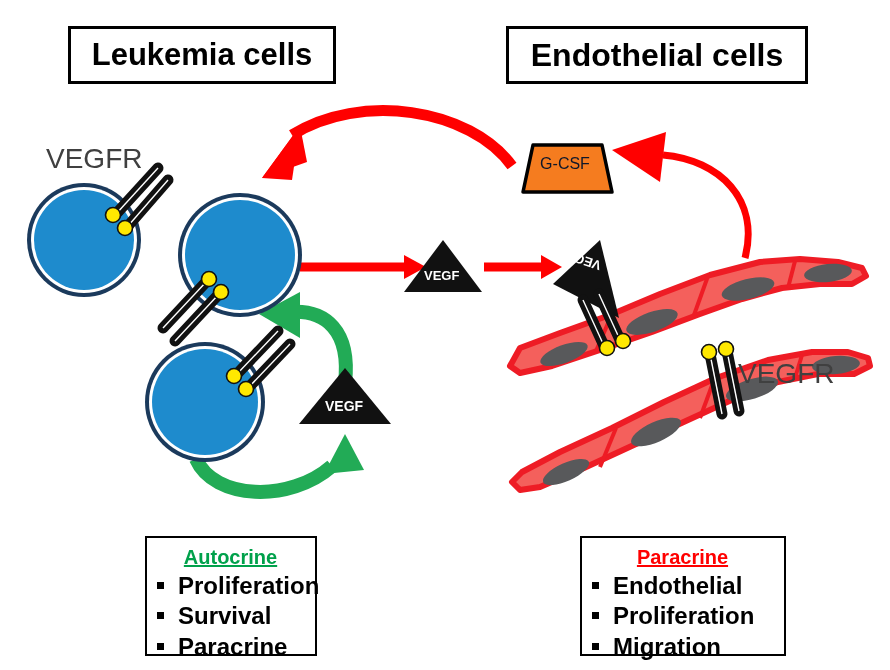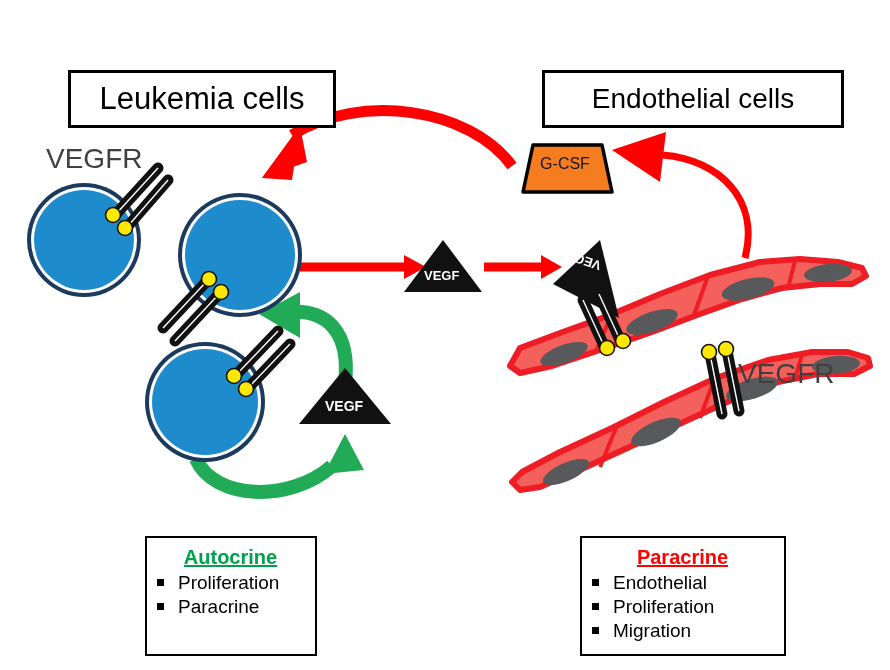--- a/index.html
+++ b/index.html
@@ -23,38 +23,37 @@
     top: 0;
   }
   
   .title-box {
     position: absolute;
     border: 3px solid #000000;
     background: #ffffff;
     display: flex;
     align-items: center;
     justify-content: center;
-    font-weight: normal;
+    font-weight: bold;
     color: #000000;
     letter-spacing: 0px;
-    margin-top: 44px;
   }
   #title-leukemia {
     left: 68px;
     top: 26px;
     width: 262px;
     height: 52px;
     font-size: 31px;
   }
   #title-endothelial {
-    left: 542px;
+    left: 506px;
     top: 26px;
     width: 296px;
     height: 52px;
-    font-size: 28px;
+    font-size: 32px;
   }
   
   .plain-label {
     position: absolute;
     color: #404040;
     font-size: 28px;
     white-space: nowrap;
   }
   #vegfr-label-left { left: 46px; top: 143px; }
   #vegfr-label-right { left: 738px; top: 358px; }
@@ -88,24 +87,25 @@
     line-height: 1.1;
   }
   .legend-list {
     list-style: none;
     margin: 0;
     padding: 0;
   }
   .legend-list li {
     display: flex;
     align-items: center;
-    font-size: 19px;
+    font-size: 24px;
     color: #000000;
     line-height: 1.22;
     margin: 0 0 1px 0;
+    font-weight: bold;
   }
   .bullet-sq {
     display: inline-block;
     width: 7px;
     height: 7px;
     background: #000000;
     margin-right: 14px;
     flex: none;
   }
   
@@ -315,20 +315,24 @@
 
   <div class="legend-box" id="legend-autocrine">
     <div class="legend-title" style="color: rgb(0, 161, 75);">Autocrine</div>
     <ul class="legend-list">
       <li>
         <span class="bullet-sq"></span>
         <span>Proliferation</span>
       </li>
       <li>
         <span class="bullet-sq"></span>
+        <span>Survival</span>
+      </li>
+      <li>
+        <span class="bullet-sq"></span>
         <span>Paracrine</span>
       </li>
     </ul>
   </div>
 
   <div class="legend-box" id="legend-paracrine">
     <div class="legend-title" style="color: rgb(255, 0, 0);">Paracrine</div>
     <ul class="legend-list">
       <li>
         <span class="bullet-sq"></span>

